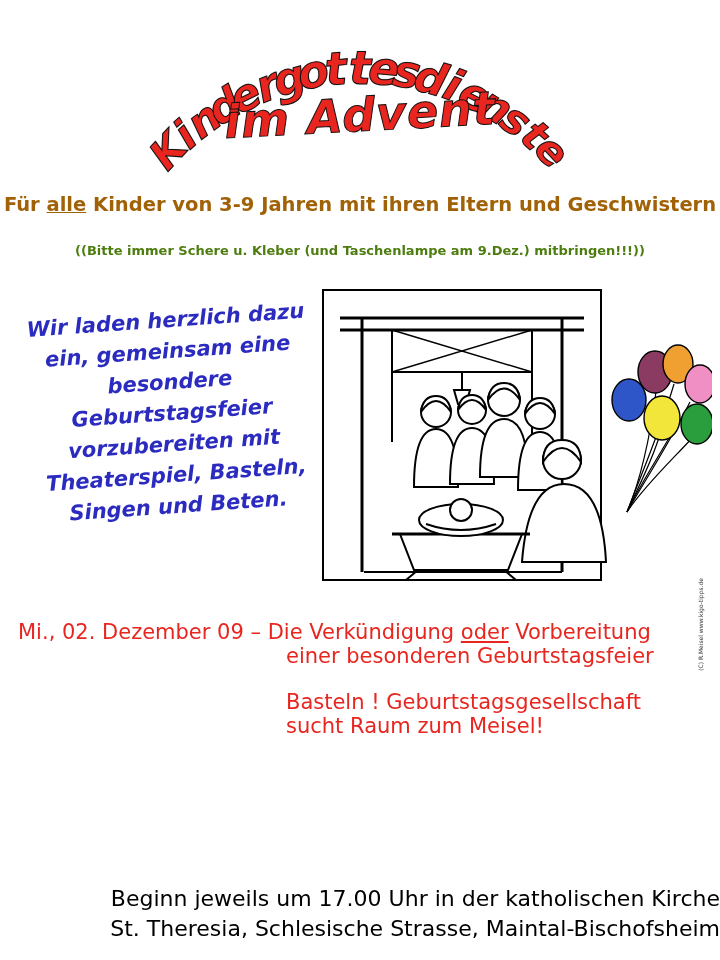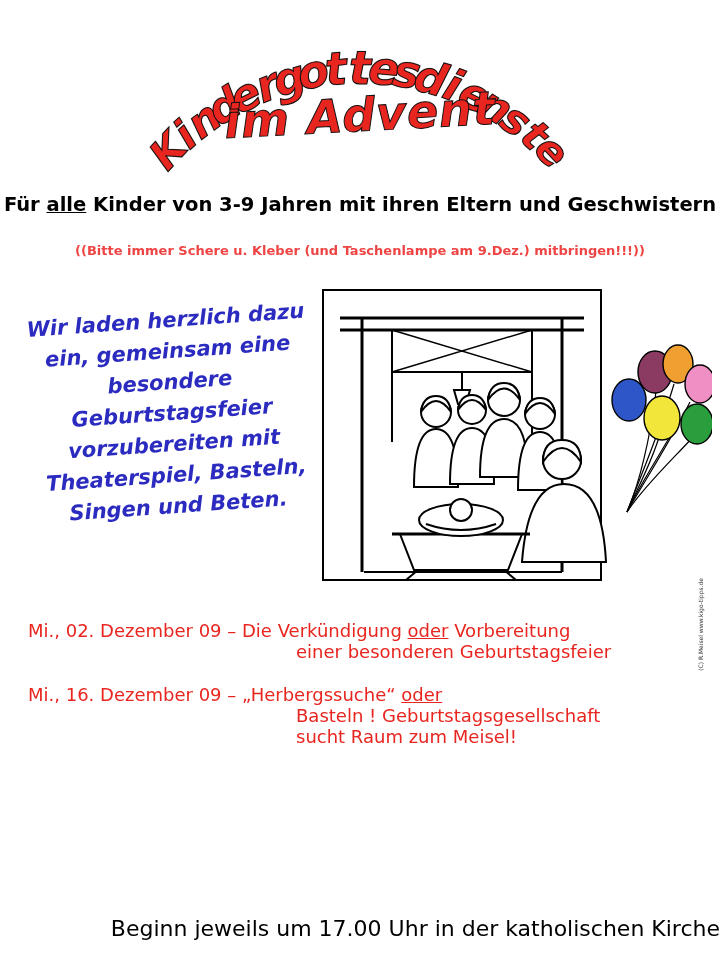--- a/index.html
+++ b/index.html
@@ -65,34 +65,34 @@
   
   .subtitle {
     position: absolute;
     top: 193px;
     left: 0;
     width: 720px;
     text-align: center;
     font-family: "DejaVu Sans", sans-serif;
     font-size: 19.5px;
     font-weight: bold;
-    color: #000000;
+    color: #a16207;
   }
   .subtitle u { text-decoration: underline; }
 
   .note {
     position: absolute;
     top: 243px;
     left: 0;
     width: 720px;
     text-align: center;
     font-family: "DejaVu Sans", sans-serif;
     font-size: 13px;
     font-weight: bold;
-    color: #ef4444;
+    color: #4d7c0f;
   }
 
   
   .invite {
     position: absolute;
     top: 305px;
     left: 22px;
     width: 300px;
     text-align: center;
     font-family: "DejaVu Sans", sans-serif;
@@ -128,23 +128,23 @@
   
   .dates {
     position: absolute;
     top: 620px;
     left: 0;
     width: 720px;
   }
   .date-entry {
     font-family: "DejaVu Sans", sans-serif;
     color: #e8251f;
-    font-size: 18px;
+    font-size: 21px;
     margin-bottom: 22px;
-    padding-left: 28px;
+    padding-left: 18px;
   }
   .date-entry .l1 { display: block; }
   .date-entry .l2 {
     display: block;
     padding-left: 268px;
   }
   .date-entry .l3 {
     display: block;
     padding-left: 268px;
   }
@@ -273,24 +273,24 @@
 
   <div class="dates">
 
     <div class="date-entry">
       <span class="l1"><span>Mi., 02. Dezember 09 – Die Verkündigung  </span><u>oder</u><span>  Vorbereitung</span></span>
       <span class="l2">einer besonderen Geburtstagsfeier</span>
     </div>
 
 
     <div class="date-entry">
-      <span class="l1"><span>Mi., 16. Dezember 09 – „Herbergssuche“  </span><u>oder</u><span></span></span>
       <span class="l2">Basteln ! Geburtstagsgesellschaft</span>
       <span class="l3">sucht Raum zum Meisel!</span>
     </div>
 
   </div>
 
   <div class="footer">
     <div>Beginn jeweils um 17.00 Uhr in der katholischen Kirche</div>
+    <div>St. Theresia, Schlesische Strasse, Maintal-Bischofsheim</div>
   </div>
 
 </div>
 
 </body></html>

